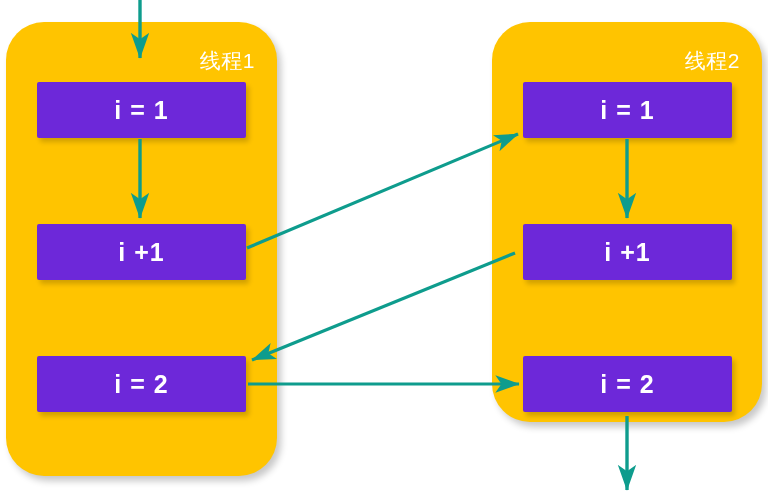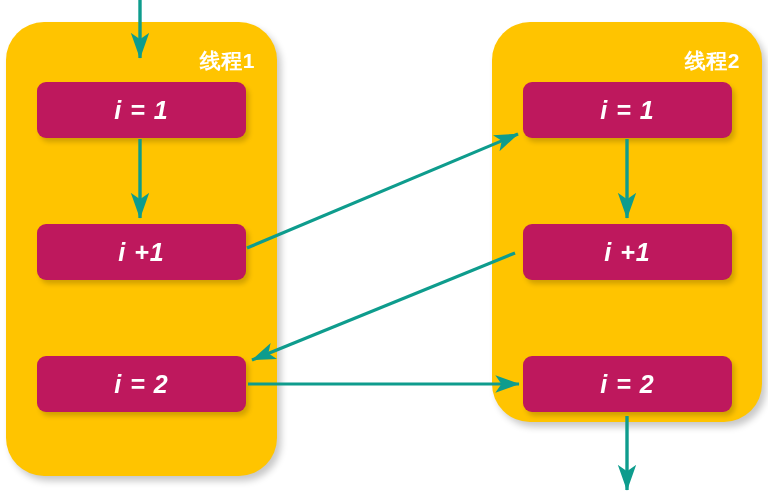--- a/index.html
+++ b/index.html
@@ -34,40 +34,39 @@
     top: 22px;
     width: 270px;
     height: 400px;
   }
   .thread-label {
     position: absolute;
     top: 28px;
     right: 22px;
     color: #ffffff;
     font-size: 21px;
-    font-weight: bold;
+    font-weight: normal;
     letter-spacing: 0.5px;
     line-height: 1;
     white-space: nowrap;
   }
   .step-box {
     position: absolute;
     width: 209px;
     height: 56px;
-    background: #be185d;
-    border-radius: 9px;
+    background: #6d28d9;
+    border-radius: 2px;
     box-shadow: 3px 4px 5px rgba(0,0,0,0.18);
     color: #ffffff;
     font-size: 25px;
     font-weight: bold;
     display: flex;
     align-items: center;
     justify-content: center;
     letter-spacing: 1px;
-    font-style: italic;
   }
   #canvas > svg.arrow-layer {
     position: absolute;
     left: 0;
     top: 0;
     width: 768px;
     height: 494px;
     pointer-events: none;
     overflow: visible;
   }

